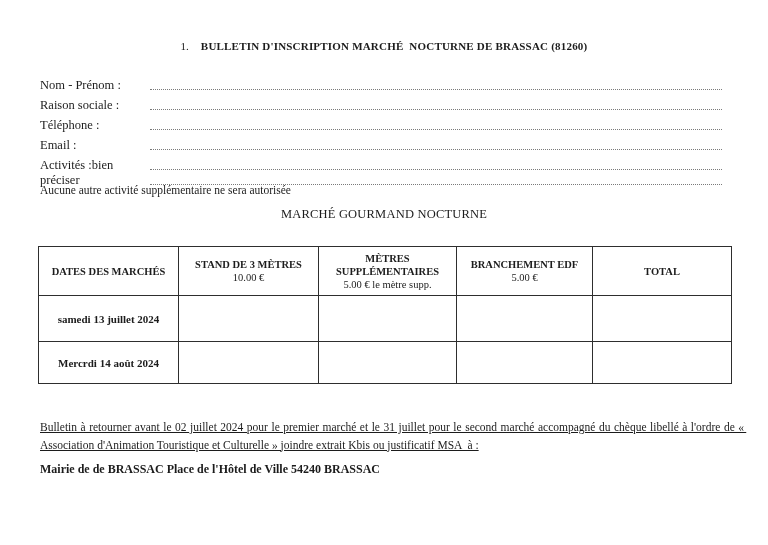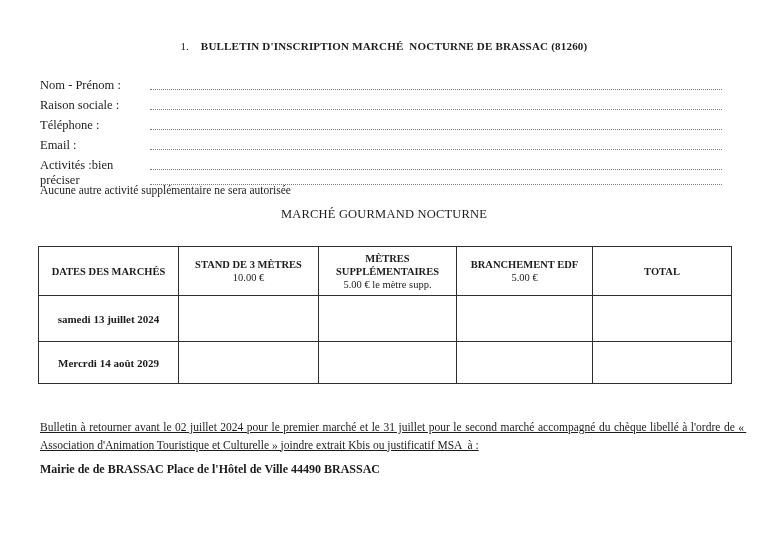--- a/index.html
+++ b/index.html
@@ -144,30 +144,30 @@
     </thead>
     <tbody id="table-body">
         <tr class="row-a">
           <td class="date-cell">samedi 13 juillet 2024</td>
           <td class="entry-cell"></td>
           <td class="entry-cell"></td>
           <td class="entry-cell"></td>
           <td class="entry-cell"></td>
         </tr>
         <tr class="row-b">
-          <td class="date-cell">Mercrdi 14 août 2029</td>
+          <td class="date-cell">Mercrdi 14 août 2024</td>
           <td class="entry-cell"></td>
           <td class="entry-cell"></td>
           <td class="entry-cell"></td>
           <td class="entry-cell"></td>
         </tr>
       </tbody>
   </table>
 
 
   <div class="return-para">
     <span class="u">Bulletin à retourner avant le 02 juillet 2024 pour le premier marché et le 31 juillet pour le second marché accompagné du chèque libellé à l'ordre de « Association d'Animation Touristique et Culturelle » joindre extrait Kbis ou justificatif MSA  à :</span>
   </div>
 
-  <div class="address-line">Mairie de de BRASSAC Place de l'Hôtel de Ville 44490 BRASSAC</div>
+  <div class="address-line">Mairie de de BRASSAC Place de l'Hôtel de Ville 54240 BRASSAC</div>
 
 
 </div>
 
 </body></html>

